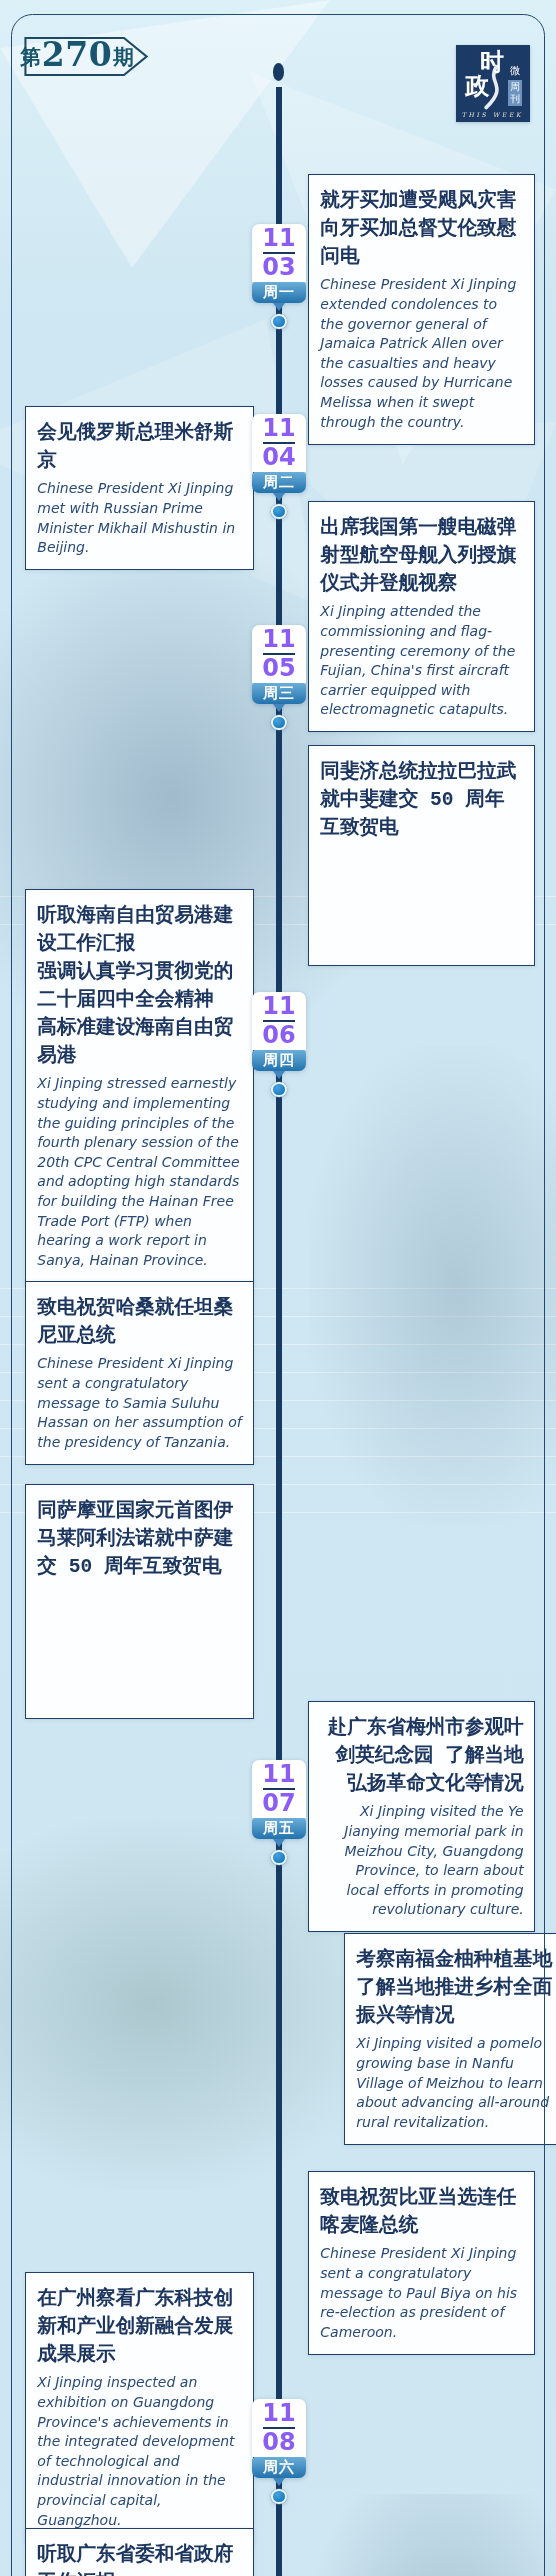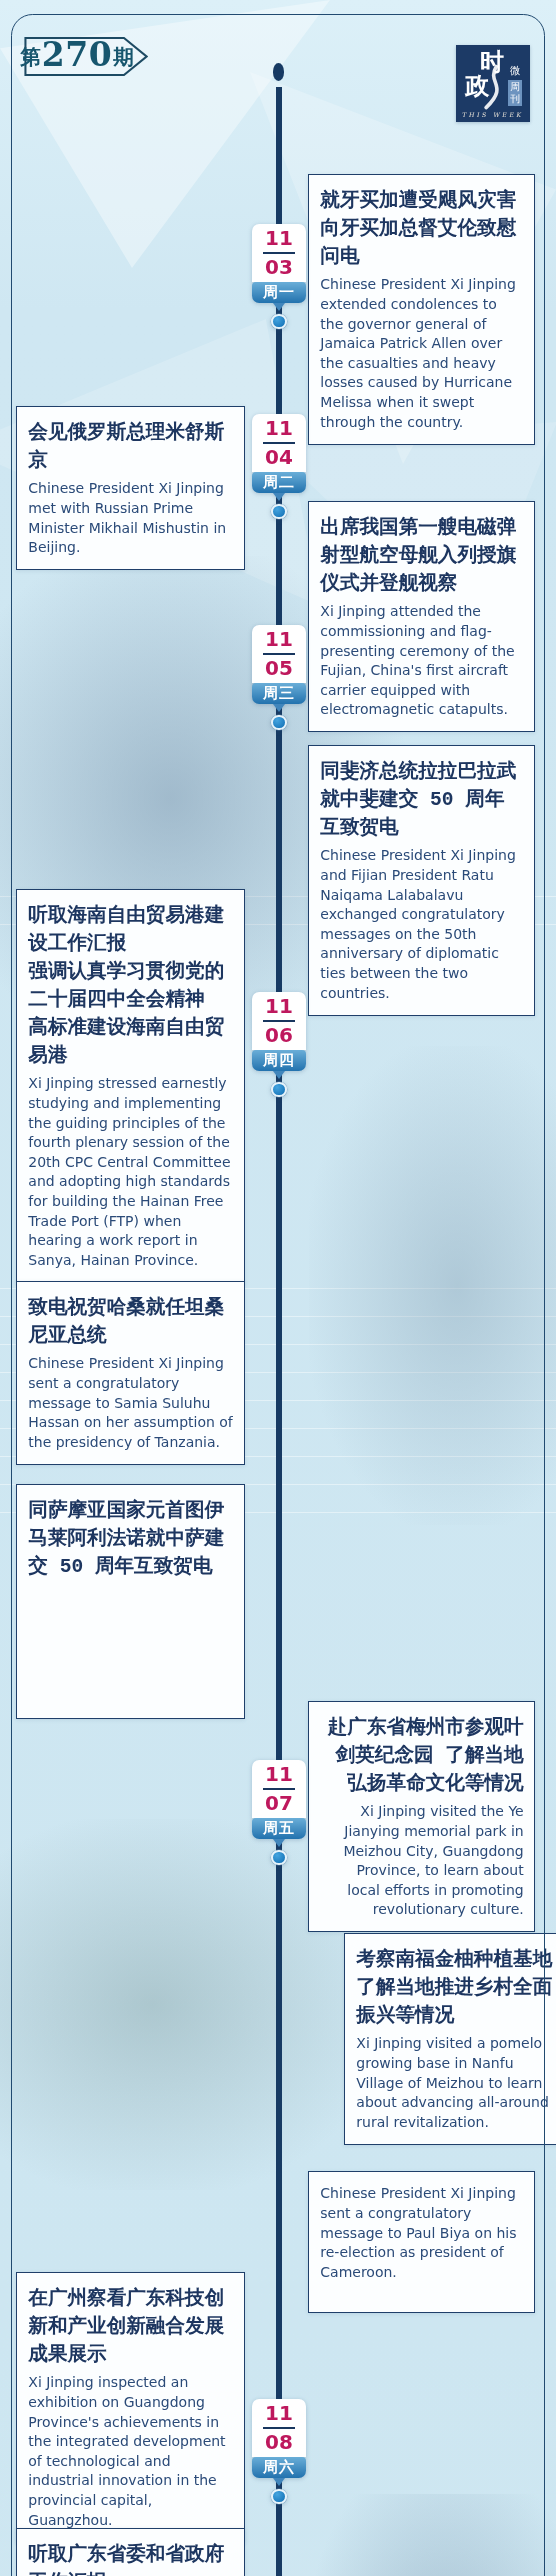--- a/index.html
+++ b/index.html
@@ -48,39 +48,39 @@
   .brandmark .caption{position:absolute;left:0;bottom:4.1px;width:100%;text-align:center;color:#efe9dc;
     font-family:"DejaVu Serif","Liberation Serif",serif;font-style:italic;font-size:6.2px;letter-spacing:2.6px;}
   
   .tl-dot-start{position:absolute;left:273px;top:63px;width:11.3px;height:17.5px;border-radius:50%;background:#173a63;z-index:2;}
   .tl-line{position:absolute;left:276px;top:87px;width:6.2px;height:3444px;background:#173a63;z-index:1;}
   
   .badge{position:absolute;left:279px;transform:translateX(-50%);width:54px;z-index:3;
     display:flex;flex-direction:column;align-items:center;filter:drop-shadow(0 1.5px 2.1px rgba(30,70,110,.25));}
   .badge .bw{width:54px;height:58px;background:#fff;border-radius:7.2px 7.2px 0 0;
     display:flex;flex-direction:column;align-items:center;justify-content:center;}
-  .badge .num{color:#be185d;font-weight:bold;font-size:20px;line-height:25px;}
+  .badge .num{color:#8b5cf6;font-weight:bold;font-size:24px;line-height:25px;}
   .badge .sep{width:32px;height:2.6px;background:#18365e;margin:1px 0;}
   .badge .week{width:54px;height:20.6px;border-radius:4.1px 4.1px 7.2px 7.2px;
     background:linear-gradient(180deg,#6aaed8,#2272ae);
     display:flex;align-items:center;justify-content:center;
     color:#fff;font-weight:bold;font-size:15px;letter-spacing:1px;}
   .badge .tip{width:0;height:0;border-left:6.7px solid transparent;border-right:6.7px solid transparent;border-top:8.2px solid #4186bc;}
   .badge .node{margin-top:3.6px;width:11.3px;height:11.3px;border-radius:50%;
     background:radial-gradient(circle at 35% 30%,#45a5e0,#0e6cb2);
     border:2.6px solid #e6f3fb;box-shadow:0 0 0 0.5px rgba(110,155,190,.6);}
   
   .card{position:absolute;z-index:2;background:#fcfeff;border:1px solid #1f3f6a;
     padding:12.4px 10.3px 11.3px 11.3px;box-sizing:border-box;box-shadow:0 1px 4.1px rgba(40,80,120,.12);}
-  .card.left{left:16px;width:229px;}
+  .card.left{left:25px;width:229px;}
   .card.right{left:308px;width:227px;}
   .card .zh{color:#1d3660;font-family:Liberation Mono, monospace;font-weight:bold;
     font-size:19.6px;line-height:28px;white-space:pre-line;margin-bottom:4.1px;}
   .card .en{color:#2a4a78;font-size:14px;line-height:19.6px;margin-bottom:5.2px;}
-  .card .en:last-child{margin-bottom:0;}
+  .card .en:last-child{margin-bottom:0;font-style:italic;}
 </style>
 </head>
 <body>
 
 <div id="canvas">
   <div class="bg-grid"></div>
   <div class="shard s1"></div>
   <div class="shard s2"></div>
   <div class="shard s3"></div>
   <div class="shard s4"></div>
@@ -130,21 +130,20 @@
       <div class="card left" style="top: 406px; min-height: 113px;">
         <div class="zh">会见俄罗斯总理米舒斯京</div>
         <div class="en">Chinese President Xi Jinping met with Russian Prime Minister Mikhail Mishustin in Beijing.</div>
       </div>
       <div class="card right" style="top: 501px; min-height: 210px;">
         <div class="zh">出席我国第一艘电磁弹射型航空母舰入列授旗仪式并登舰视察</div>
         <div class="en">Xi Jinping attended the commissioning and flag-presenting ceremony of the Fujian, China's first aircraft carrier equipped with electromagnetic catapults.</div>
       </div>
       <div class="card right" style="top: 745px; min-height: 221px;">
         <div class="zh">同斐济总统拉拉巴拉武就中斐建交 50 周年互致贺电</div>
-        <div class="en">Chinese President Xi Jinping and Fijian President Ratu Naiqama Lalabalavu exchanged congratulatory messages on the 50th anniversary of diplomatic ties between the two countries.</div>
       </div>
       <div class="card left" style="top: 889px; min-height: 358px;">
         <div class="zh">听取海南自由贸易港建设工作汇报
 强调认真学习贯彻党的二十届四中全会精神
 高标准建设海南自由贸易港</div>
         <div class="en">Xi Jinping stressed earnestly studying and implementing the guiding principles of the fourth plenary session of the 20th CPC Central Committee and adopting high standards for building the Hainan Free Trade Port (FTP) when hearing a work report in Sanya, Hainan Province.</div>
       </div>
       <div class="card left" style="top: 1281px; min-height: 170px;">
         <div class="zh">致电祝贺哈桑就任坦桑尼亚总统</div>
         <div class="en">Chinese President Xi Jinping sent a congratulatory message to Samia Suluhu Hassan on her assumption of the presidency of Tanzania.</div>
@@ -154,20 +153,21 @@
       </div>
       <div class="card right" style="top: 1701px; min-height: 198px; text-align: right;">
         <div class="zh">赴广东省梅州市参观叶剑英纪念园 了解当地弘扬革命文化等情况</div>
         <div class="en">Xi Jinping visited the Ye Jianying memorial park in Meizhou City, Guangdong Province, to learn about local efforts in promoting revolutionary culture.</div>
       </div>
       <div class="card right" style="top: 1933px; min-height: 203px; margin-left: 36px;">
         <div class="zh">考察南福金柚种植基地 了解当地推进乡村全面振兴等情况</div>
         <div class="en">Xi Jinping visited a pomelo growing base in Nanfu Village of Meizhou to learn about advancing all-around rural revitalization.</div>
       </div>
       <div class="card right" style="top: 2171px; min-height: 142px;">
+        <div class="zh">致电祝贺比亚当选连任喀麦隆总统</div>
         <div class="en">Chinese President Xi Jinping sent a congratulatory message to Paul Biya on his re-election as president of Cameroon.</div>
       </div>
       <div class="card left" style="top: 2272px; min-height: 230px;">
         <div class="zh">在广州察看广东科技创新和产业创新融合发展成果展示</div>
         <div class="en">Xi Jinping inspected an exhibition on Guangdong Province's achievements in the integrated development of technological and industrial innovation in the provincial capital, Guangzhou.</div>
       </div>
       <div class="card left" style="top: 2528px; min-height: 371px;">
         <div class="zh">听取广东省委和省政府工作汇报</div>
       </div>
       <div class="badge" style="top: 224px;">

